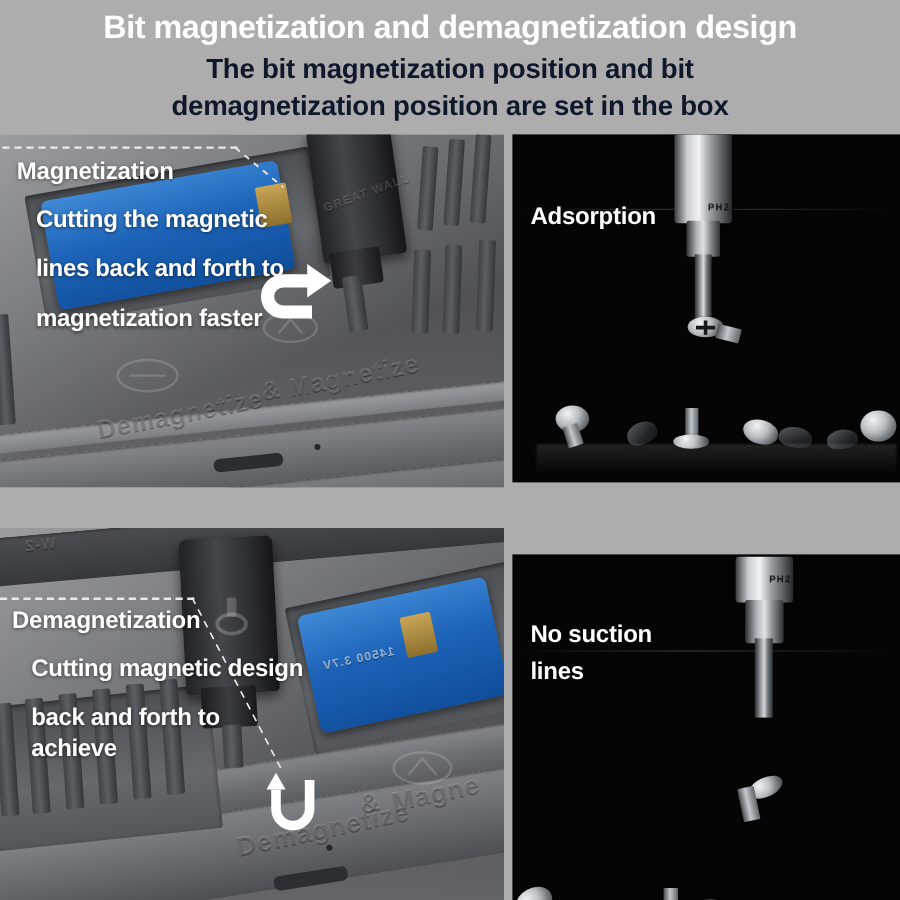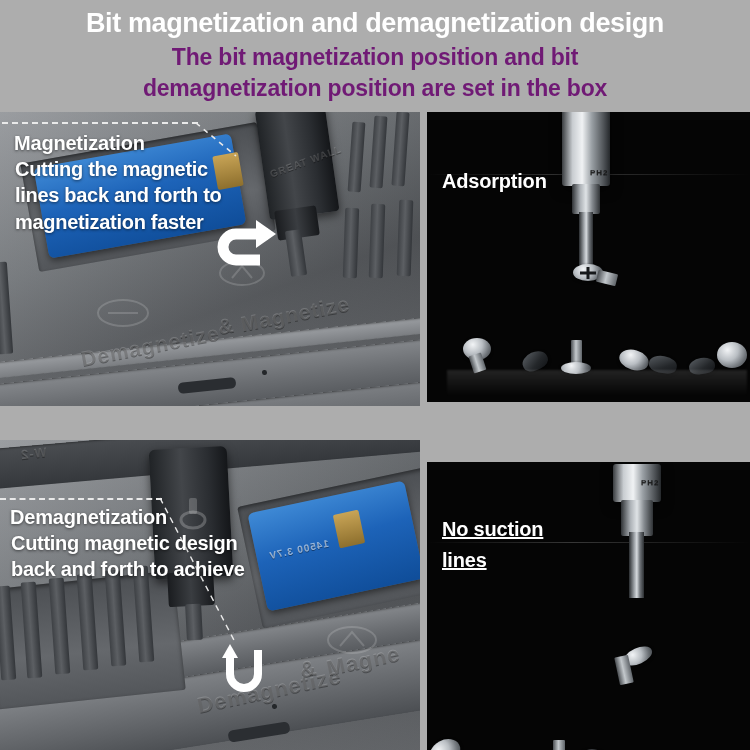--- a/index.html
+++ b/index.html
@@ -33,21 +33,21 @@
     color: #ffffff;
     letter-spacing: -0.4px;
     line-height: 1.18;
     margin: 0;
     padding: 0 6px;
     white-space: nowrap;
   }
   .header-sub {
     font-size: 23px;
     font-weight: 700;
-    color: #701a75;
+    color: #0f172a;
     letter-spacing: -0.2px;
     line-height: 1.22;
     margin: 3px auto 0;
     max-width: 520px;
   }
 
   
   .panel {
     position: absolute;
     overflow: hidden;
@@ -168,21 +168,21 @@
     color: #ffffff;
     margin: 0 0 2px 0;
     letter-spacing: -0.2px;
     text-shadow: 0 1px 3px rgba(0,0,0,0.55);
   }
   .callout-body {
     font-size: 20px;
     font-weight: 600;
     color: #ffffff;
     line-height: 1.27;
-    margin: 1px;
+    margin: 16px;
     letter-spacing: -0.3px;
     text-shadow: 0 1px 3px rgba(0,0,0,0.55);
   }
   .dark-label {
     position: absolute;
     z-index: 8;
     font-size: 20px;
     font-weight: 700;
     color: #ffffff;
     line-height: 1.55;
@@ -374,19 +374,19 @@
 
     <div class="screw" style="left:196px; top:186px; width:30px; height:16px; transform:rotate(-24deg);"></div>
     <div class="screw-shank" style="left:190px; top:194px; width:14px; height:28px; transform:rotate(-12deg);"></div>
 
     <div class="screw" style="left:2px; top:278px; width:32px; height:24px; transform:rotate(-28deg);"></div>
 
     <div class="screw-shank" style="left:126px; top:278px; width:12px; height:28px;"></div>
 
     <div class="screw-dark" style="left:152px; top:288px; width:34px; height:22px; transform:rotate(18deg);"></div>
 
-    <div class="dark-label" style="left:15px; top:52px;text-decoration:underline;">
+    <div class="dark-label" style="left:15px; top:52px;">
       <div>No suction</div>
       <div>lines</div>
     </div>
   </div>
 
 </div>
 
 </body></html>

